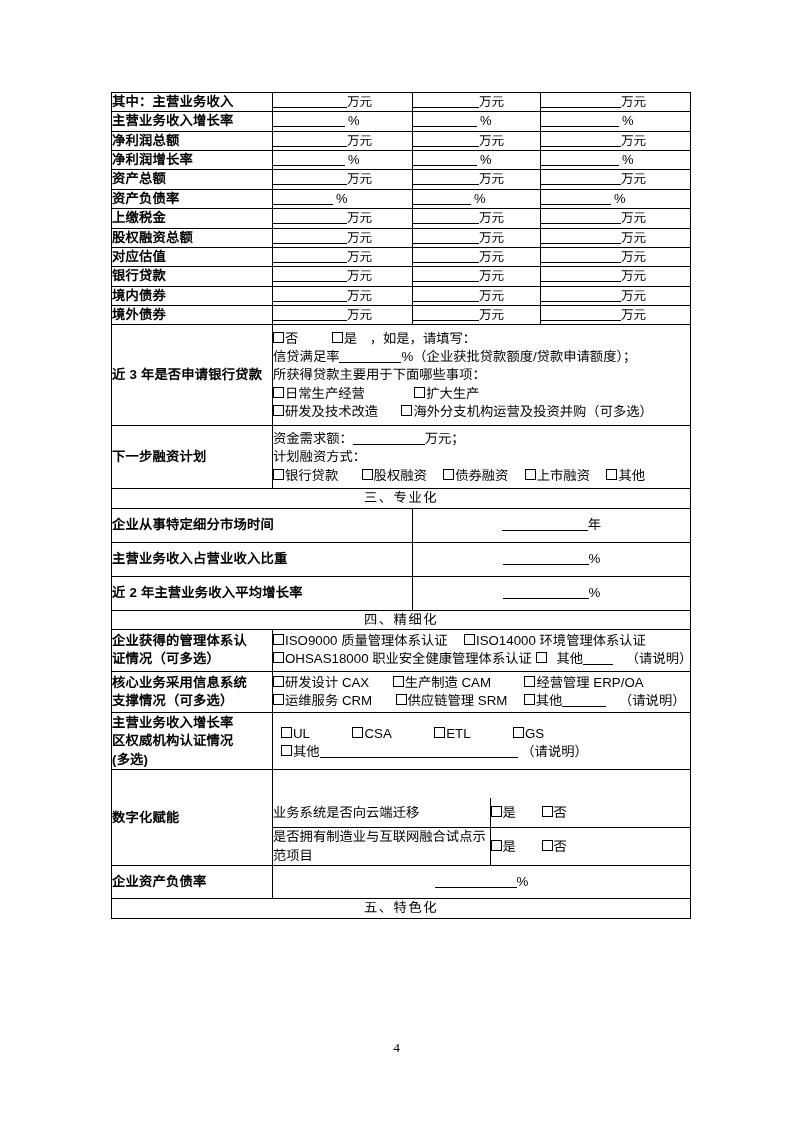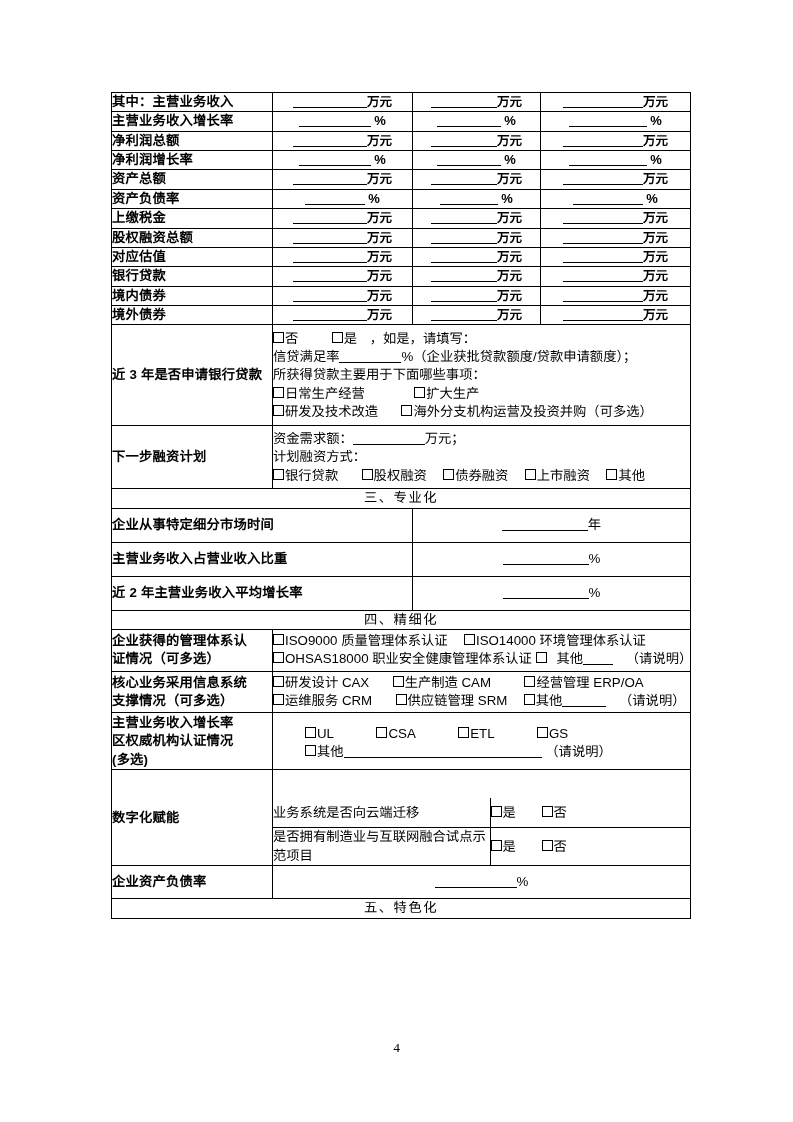--- a/index.html
+++ b/index.html
@@ -39,26 +39,25 @@
   }
   
   .lbl {
     padding: 2px 4px 2px 7px;
     font-family: "Liberation Sans", "DejaVu Sans", sans-serif;
     font-size: 12.6px;
     font-weight: 600;
     letter-spacing: .2px;
   }
   .val {
-    text-align: center;
+    text-align: left;
     padding: 2px 8px 2px 4px;
     font-family: "Liberation Sans", "DejaVu Sans", sans-serif;
     font-size: 12.6px;
     white-space: nowrap;
-    font-weight: bold;
   }
   .val .ul {
     display: inline-block;
     border-bottom: 1px solid #000;
     height: 1.05em;
     vertical-align: -2px;
   }
   .unit-wan { font-size: 12.6px; }
   .unit-pct { font-size: 13px; padding-left: 3px; }
 
@@ -330,21 +329,21 @@
           </div>
         </td>
       </tr>
 
       <tr>
         <td class="lbl" style="height:56px">
           <div>主营业务收入增长率</div>
           <div>区权威机构认证情况</div>
           <div>(多选)</div>
         </td>
-        <td class="free" colspan="3" style="padding-top:7px;padding-bottom:4px;padding-left:32px">
+        <td class="free" colspan="3" style="padding-top:7px;padding-bottom:4px;padding-left:8px">
           <div class="line">
             <span class="opt"><span class="cbx"></span><span>UL</span></span>
             <span class="sp-lg"></span><span class="sp-sm"></span>
             <span class="opt"><span class="cbx"></span><span>CSA</span></span>
             <span class="sp-lg"></span><span class="sp-sm"></span>
             <span class="opt"><span class="cbx"></span><span>ETL</span></span>
             <span class="sp-lg"></span><span class="sp-sm"></span>
             <span class="opt"><span class="cbx"></span><span>GS</span></span>
           </div>
           <div class="line">

